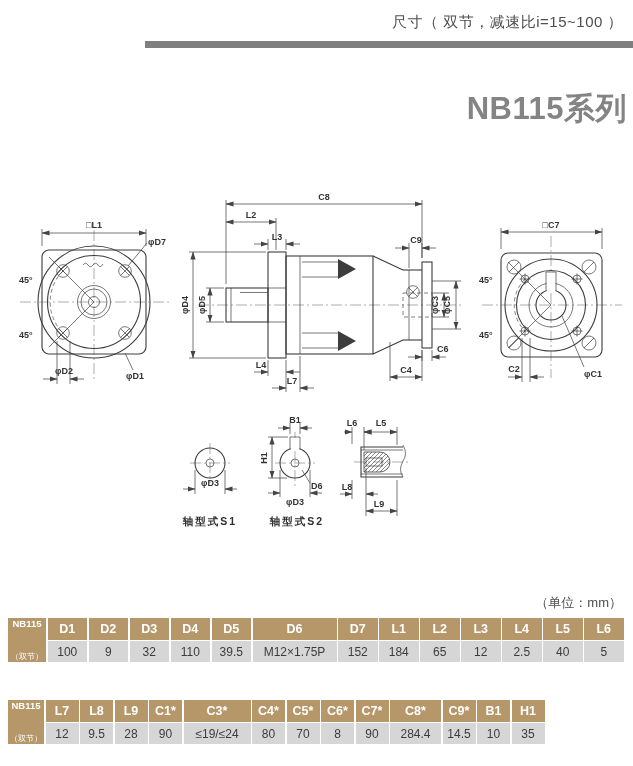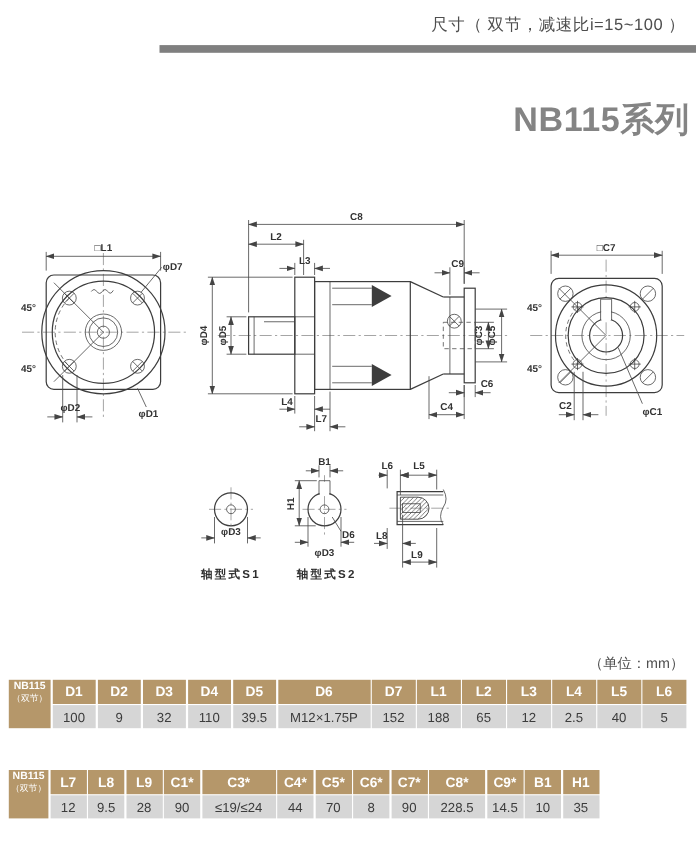--- a/index.html
+++ b/index.html
@@ -16,21 +16,21 @@
   .th{fill:none;stroke:#3d3d3d;stroke-width:.7;}
   .dm{fill:none;stroke:#4a4a4a;stroke-width:.75;}
   .cl{fill:none;stroke:#8a8a8a;stroke-width:.7;stroke-dasharray:11 3 2 3;}
   .dsh{fill:none;stroke:#4a4a4a;stroke-width:.7;stroke-dasharray:4 3;}
   .da{marker-start:url(#as);marker-end:url(#ae);}
   .de{marker-end:url(#ae);}
   .dt{font:bold 9px "Liberation Sans",sans-serif;fill:#333;}
   .cap{font:bold 10.5px "Liberation Sans",sans-serif;fill:#2f2f2f;letter-spacing:2px;}
   .tbl{position:absolute;left:8px;display:flex;gap:1.5px;}
   .lbl{width:38px;background:var(--accent,#b5976a);color:#fff;text-align:center;
-       display:flex;flex-direction:column;justify-content:flex-start;line-height:1.3;}
+       display:flex;flex-direction:column;justify-content:space-between;line-height:1.3;}
   .lbl .l1{font-size:9.5px;font-weight:bold;}
   .lbl .l2{font-size:8px;}
   .col{display:flex;flex-direction:column;gap:1.5px;}
   .hd{height:21.5px;background:var(--accent,#b5976a);color:#fff;font-weight:bold;font-size:12.5px;
       display:flex;align-items:center;justify-content:center;}
   .vl{height:21px;background:var(--row_bg,#d7d7d7);color:#3c3c3c;font-size:12px;
       display:flex;align-items:center;justify-content:center;white-space:nowrap;}
   .w-n{width:39.5px;}.w-d6{width:84px;}
   .w-n2{width:33px;}.w-c2{width:75px;}.w-c3{width:67px;}.w-c8{width:51px;}
 </style>
@@ -321,21 +321,21 @@
   <div class="col w-d6">
       <div class="hd">D6</div>
       <div class="vl">M12×1.75P</div>
     </div>
   <div class="col w-n">
       <div class="hd">D7</div>
       <div class="vl">152</div>
     </div>
   <div class="col w-n">
       <div class="hd">L1</div>
-      <div class="vl">188</div>
+      <div class="vl">184</div>
     </div>
   <div class="col w-n">
       <div class="hd">L2</div>
       <div class="vl">65</div>
     </div>
   <div class="col w-n">
       <div class="hd">L3</div>
       <div class="vl">12</div>
     </div>
   <div class="col w-n">
@@ -372,37 +372,37 @@
   <div class="col w-n2">
       <div class="hd">C1*</div>
       <div class="vl">90</div>
     </div>
   <div class="col w-c3">
       <div class="hd">C3*</div>
       <div class="vl">≤19/≤24</div>
     </div>
   <div class="col w-n2">
       <div class="hd">C4*</div>
-      <div class="vl">44</div>
+      <div class="vl">80</div>
     </div>
   <div class="col w-n2">
       <div class="hd">C5*</div>
       <div class="vl">70</div>
     </div>
   <div class="col w-n2">
       <div class="hd">C6*</div>
       <div class="vl">8</div>
     </div>
   <div class="col w-n2">
       <div class="hd">C7*</div>
       <div class="vl">90</div>
     </div>
   <div class="col w-c8">
       <div class="hd">C8*</div>
-      <div class="vl">228.5</div>
+      <div class="vl">284.4</div>
     </div>
   <div class="col w-n2">
       <div class="hd">C9*</div>
       <div class="vl">14.5</div>
     </div>
   <div class="col w-n2">
       <div class="hd">B1</div>
       <div class="vl">10</div>
     </div>
   <div class="col w-n2">

